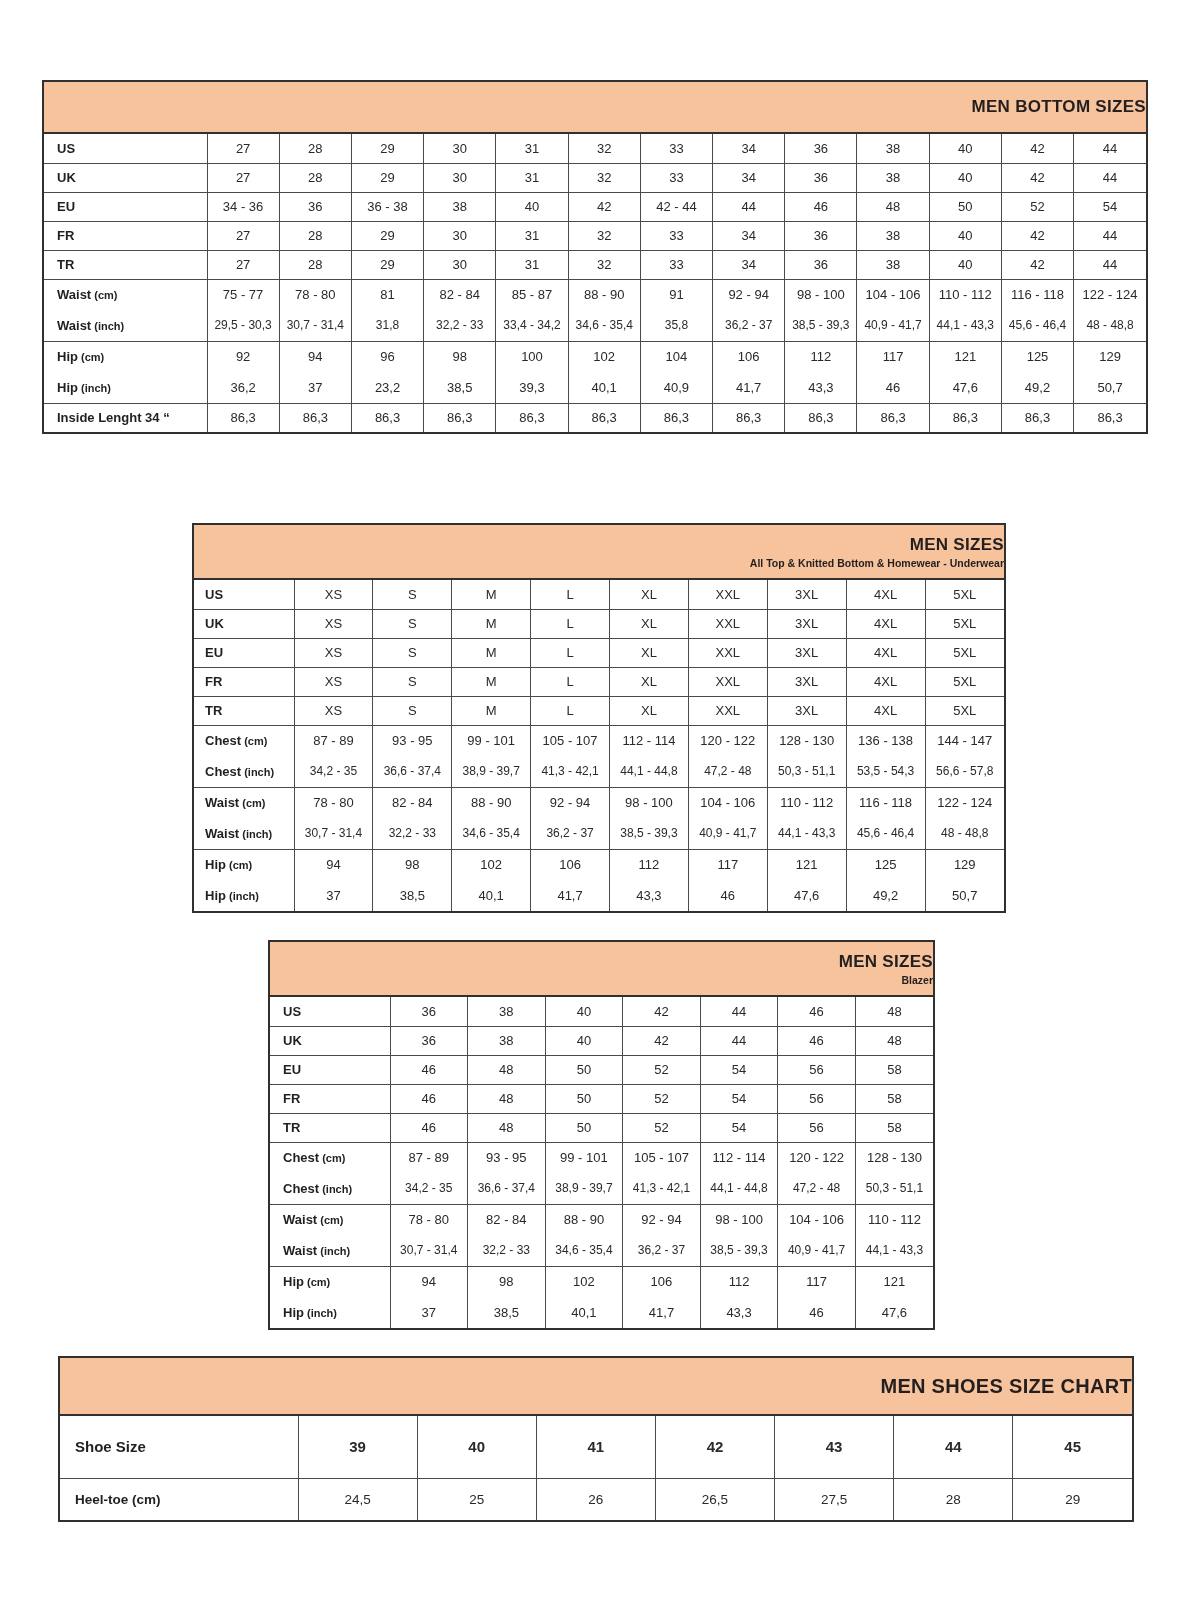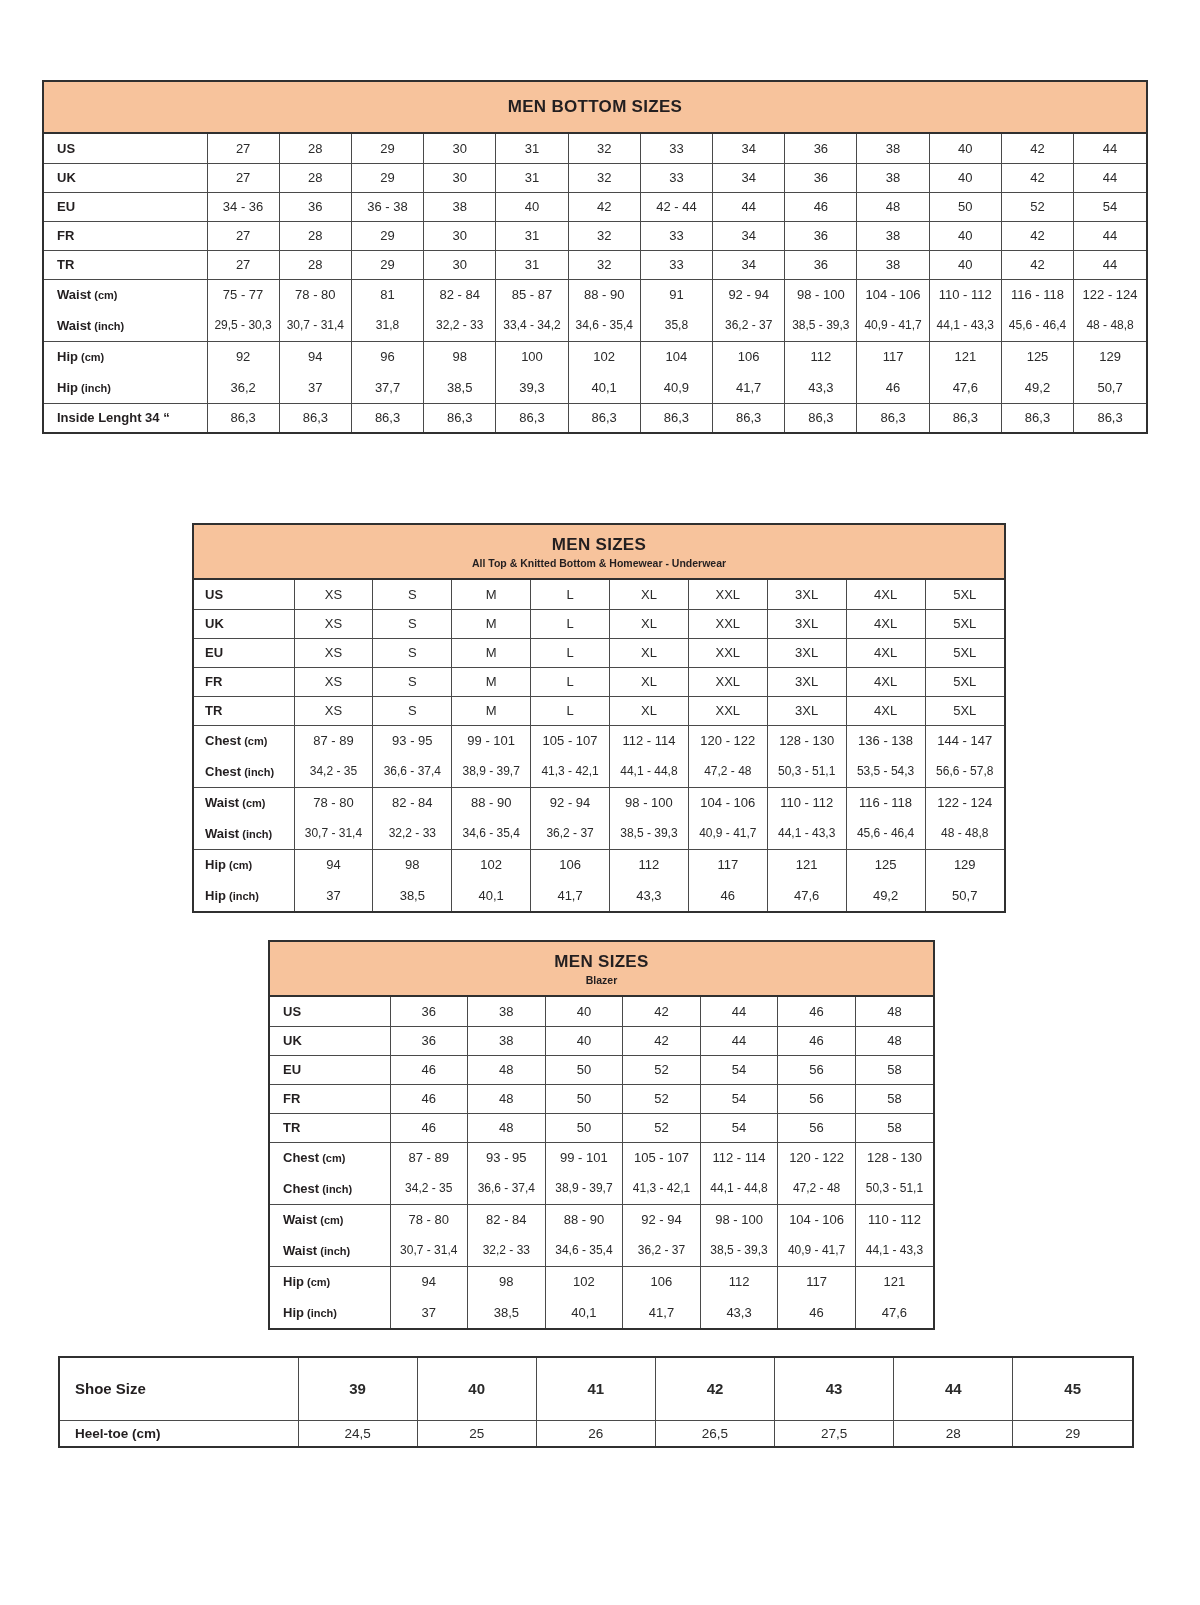--- a/index.html
+++ b/index.html
@@ -3,21 +3,21 @@
 <meta charset="utf-8">
 <style>
   html,body{margin:0;padding:0;background:#ffffff;}
   #page{
     position:relative;width:1200px;height:1605px;background:#ffffff;overflow:hidden;
     font-family:"Liberation Sans","DejaVu Sans",sans-serif;color:#231f20;
   }
   .tablebox{position:absolute;background:#ffffff;border:2px solid #303030;box-sizing:border-box;}
   .tablehead{
     background:#F7C39C;border-bottom:2px solid #303030;
-    display:flex;flex-direction:column;align-items:center;justify-content:center;
+    display:flex;flex-direction:column;align-items:flex-end;justify-content:center;
     text-align:center;
   }
   .tabletitle{font-weight:bold;font-size:17px;letter-spacing:.3px;color:#231f20;}
   .tablesub{font-weight:bold;font-size:10.5px;margin-top:2px;color:#231f20;}
   table.sizes{width:100%;border-collapse:collapse;table-layout:fixed;padding-left:40px;}
   table.sizes td{
     border-left:1.5px solid #4a4a4a;text-align:center;font-size:13px;color:#2a2a2a;
     padding:0 2px;overflow:hidden;white-space:nowrap;
   }
   table.sizes td:first-child{border-left:none;text-align:left;padding-left:13px;font-weight:bold;font-size:13px;color:#231f20;}
@@ -40,21 +40,21 @@
   
   #box3{left:268px;top:940px;width:667px;}
   #box3 .tablehead{height:53px;}
   #tbl3 col.c-label{width:120px;}
   
   #box4{left:58px;top:1356px;width:1076px;}
   #box4 .tablehead{height:56px;}
   #box4 .tabletitle{font-size:20px;}
   #tbl4 col.c-label{width:238px;}
   #tbl4 tr:nth-child(1){height:62px;}
-  #tbl4 tr:nth-child(2){height:26px;}
+  #tbl4 tr:nth-child(2){height:42px;}
   #tbl4 td:first-child{font-size:15px;padding-left:15px;}
   #tbl4 tr.boldcells td{font-weight:bold;font-size:15px;}
   #tbl4 tr.boldcells td:first-child{font-weight:bold;}
   #tbl4 tr:nth-child(2) td{font-size:13.5px;}
 </style>
 </head>
 <body>
 
 <div id="page">
 
@@ -205,21 +205,21 @@
             <td>112</td>
             <td>117</td>
             <td>121</td>
             <td>125</td>
             <td>129</td>
           </tr>
           <tr class="joined unitrow">
             <td><span class="lmain">Hip</span><span class="lunit"> (inch)</span></td>
             <td>36,2</td>
             <td>37</td>
-            <td>37,7</td>
+            <td>23,2</td>
             <td>38,5</td>
             <td>39,3</td>
             <td>40,1</td>
             <td>40,9</td>
             <td>41,7</td>
             <td>43,3</td>
             <td>46</td>
             <td>47,6</td>
             <td>49,2</td>
             <td>50,7</td>
@@ -524,20 +524,23 @@
             <td>41,7</td>
             <td>43,3</td>
             <td>46</td>
             <td>47,6</td>
           </tr>
         </tbody>
       </table>
   </section>
 
   <section id="box4" class="tablebox">
+    <div class="tablehead">
+      <div class="tabletitle">MEN SHOES SIZE CHART</div>
+    </div>
     <table id="tbl4" class="sizes">
         <colgroup>
           <col class="c-label">
           <col class="c-data">
           <col class="c-data">
           <col class="c-data">
           <col class="c-data">
           <col class="c-data">
           <col class="c-data">
           <col class="c-data">

